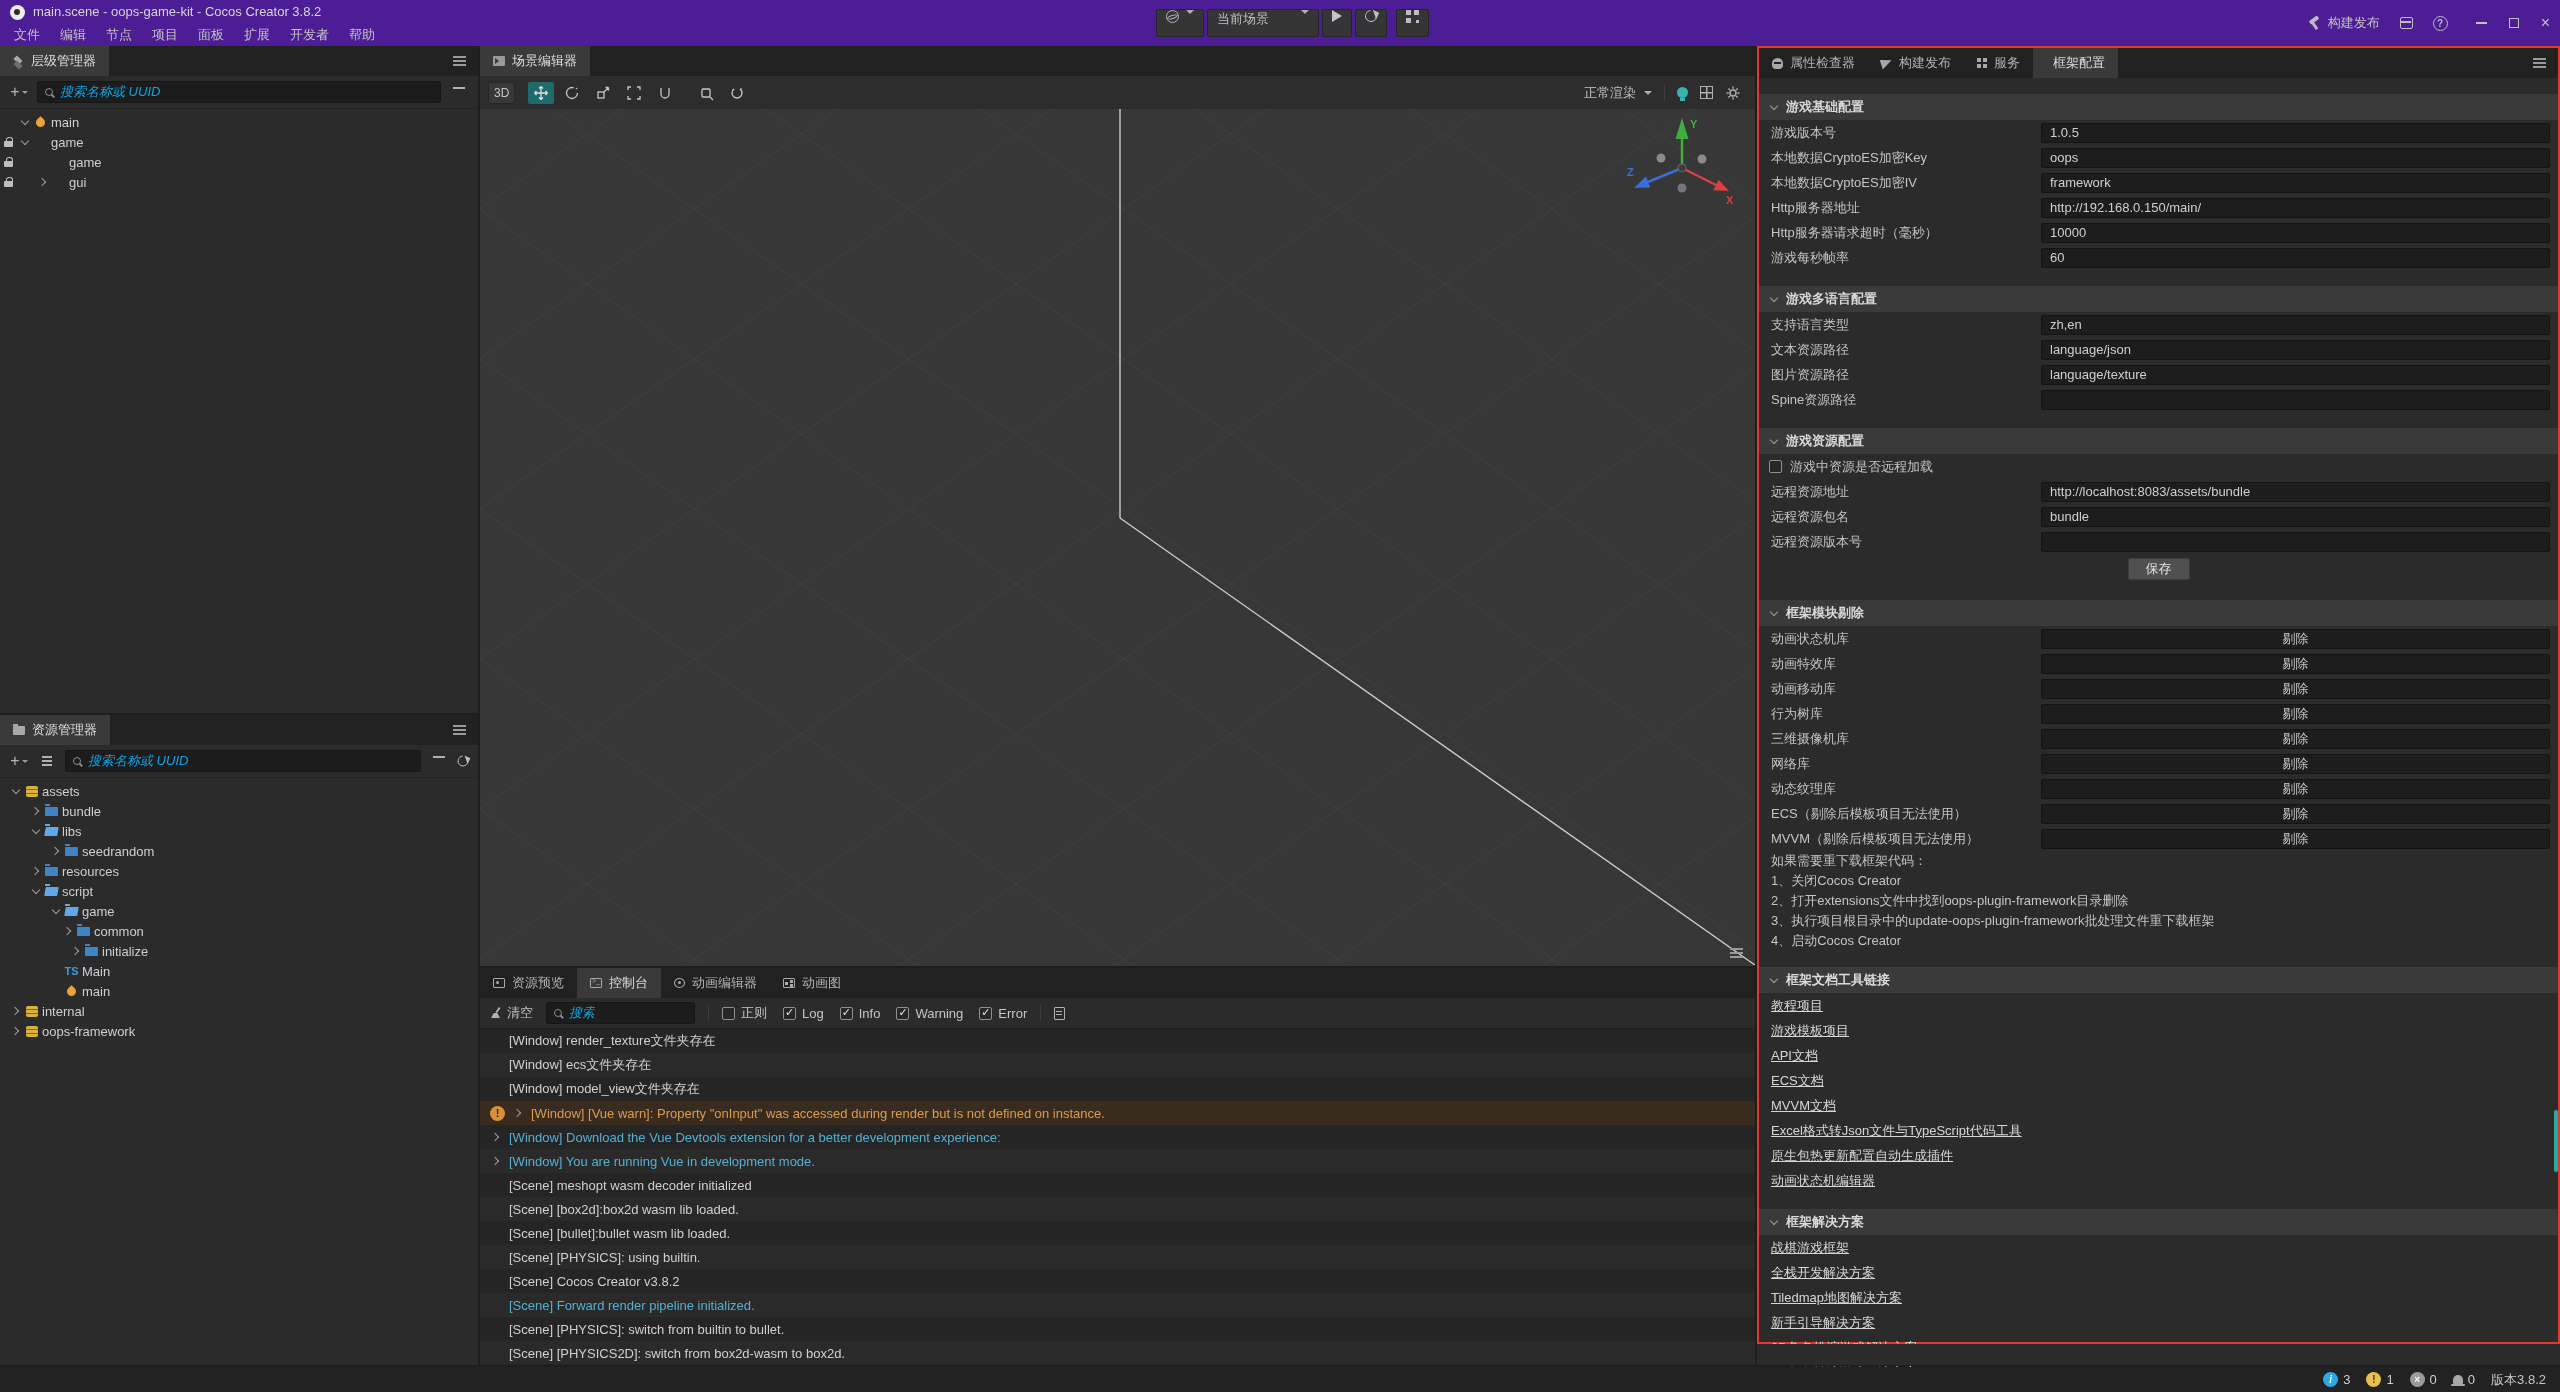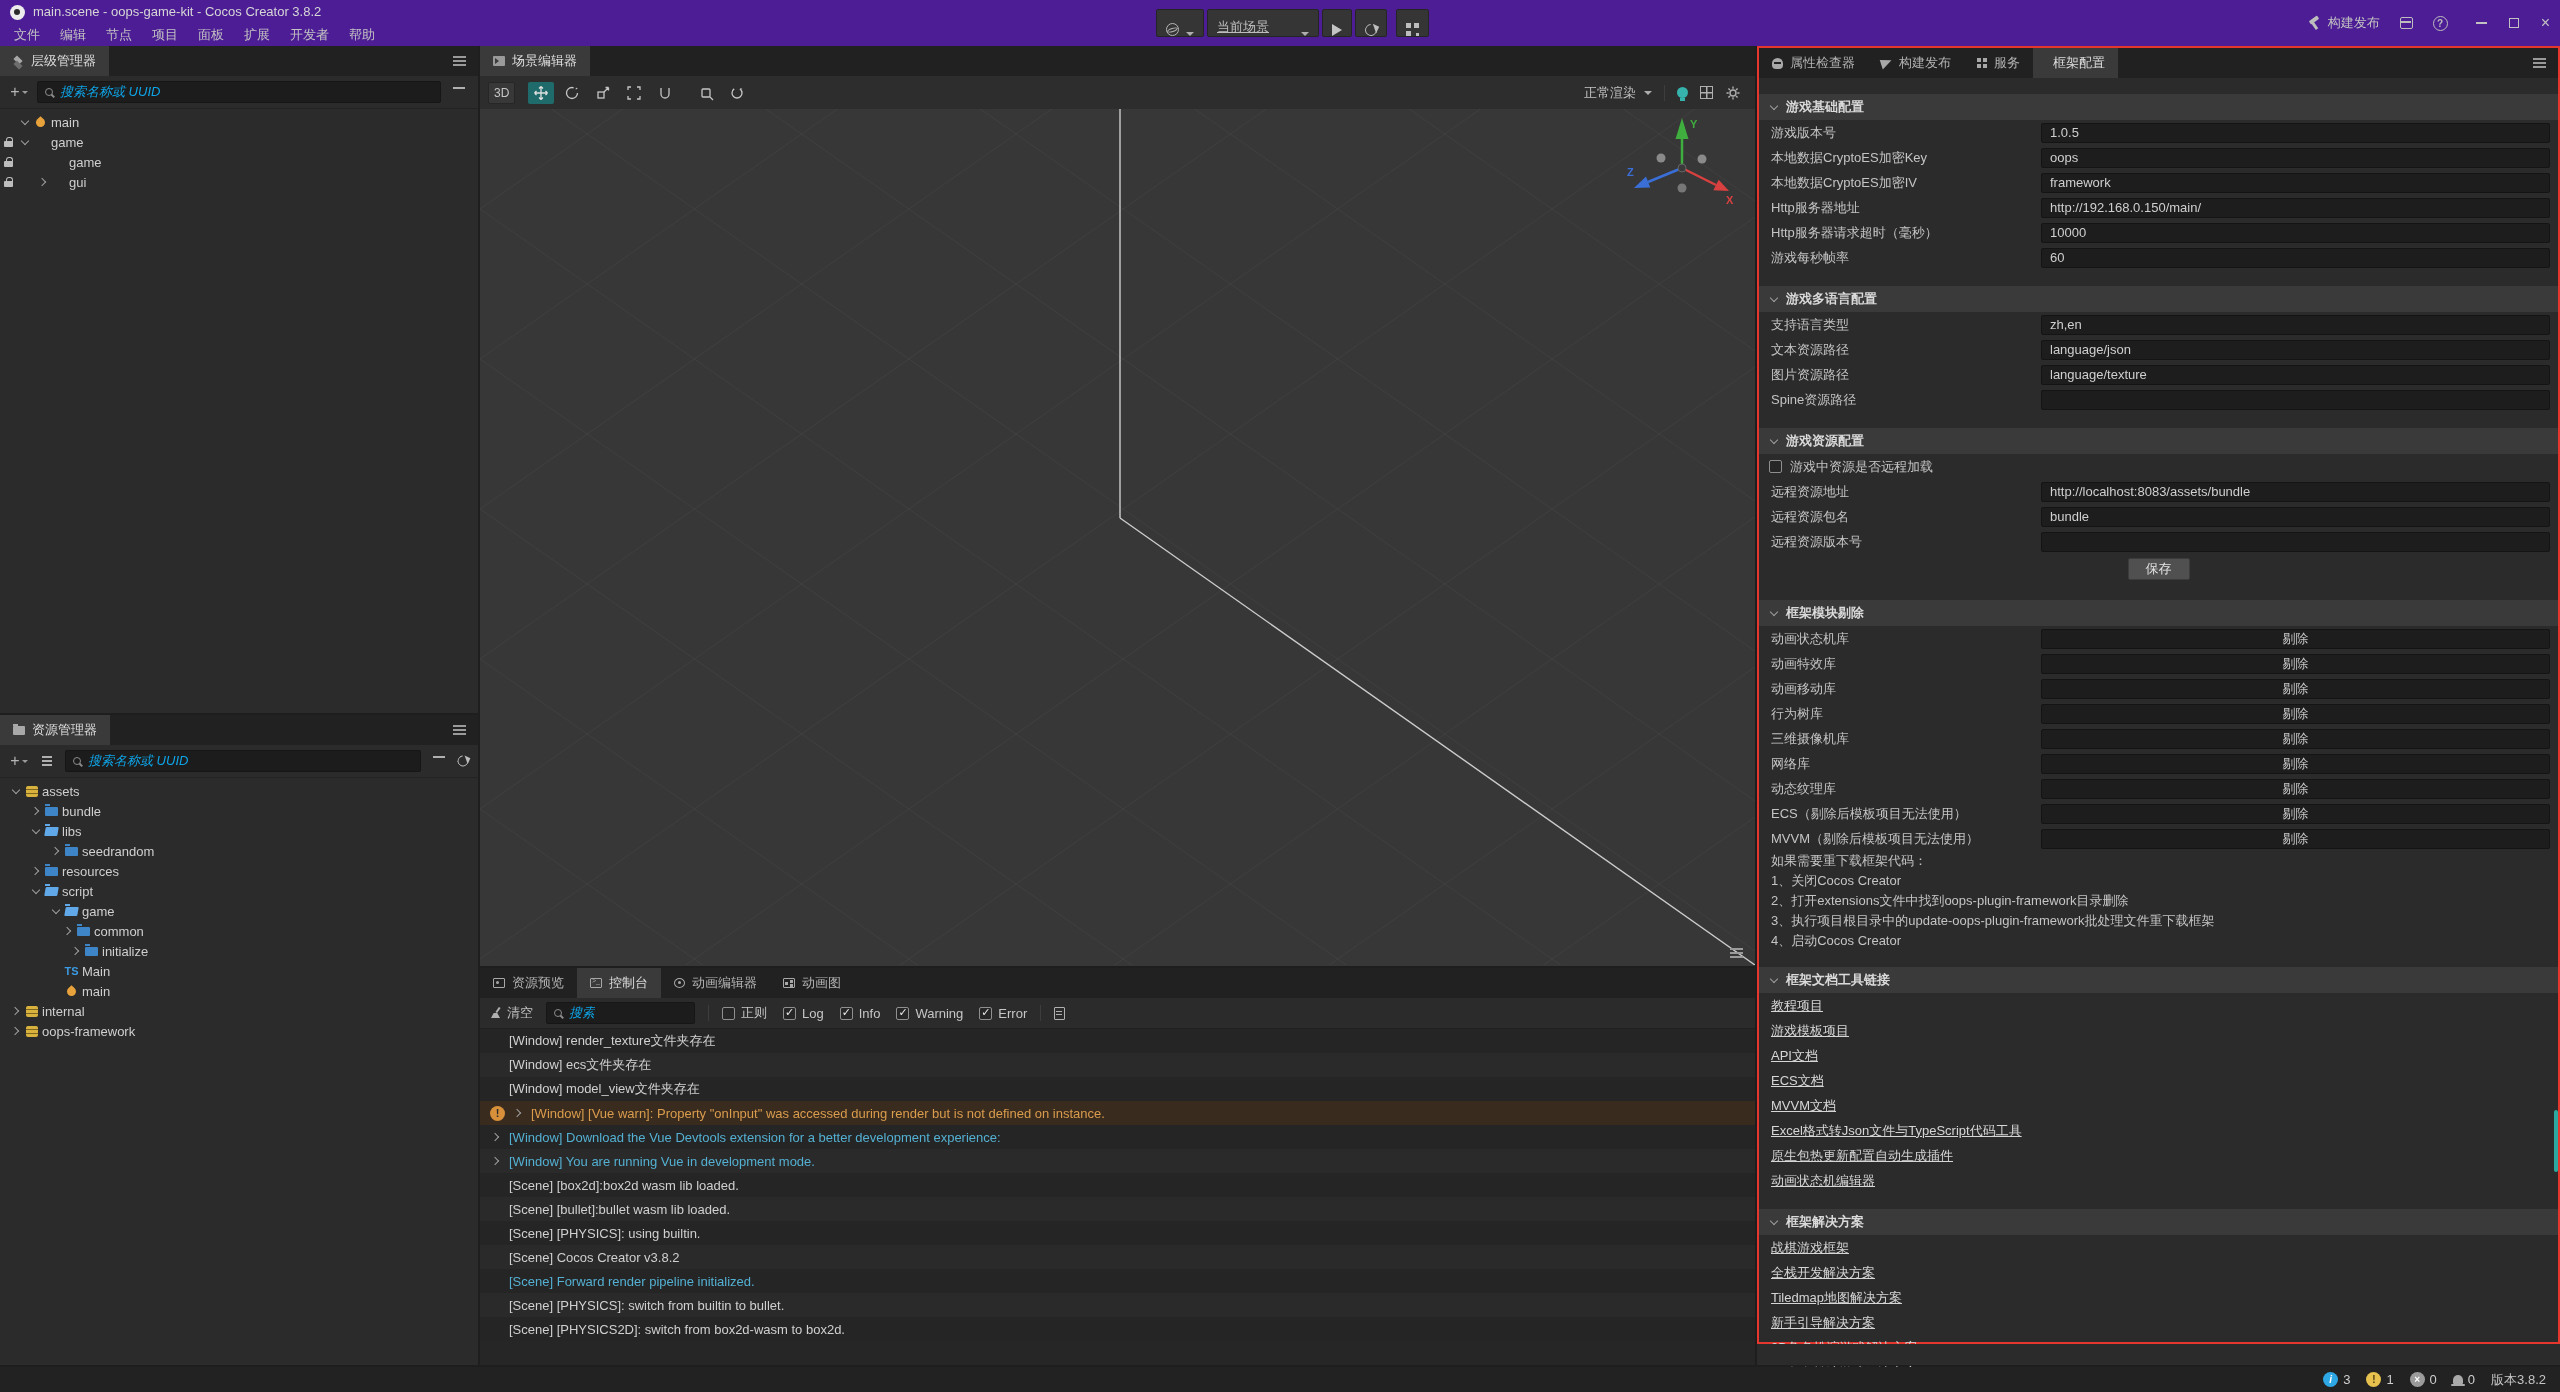--- a/index.html
+++ b/index.html
@@ -10,21 +10,21 @@
   
   #titlebar{ position:absolute; left:0; top:0; width:2560px; height:46px; background:#4c1d95; }
   .logo{ position:absolute; left:10px; top:5px; width:15px; height:15px; border-radius:50%; background:#ededed; }
   .logo::after{ content:""; position:absolute; left:4px; top:4px; width:6px; height:6px; border-radius:50%; background:#2b2b2b; }
   .win-title{ position:absolute; left:33px; top:4px; font-size:13px; color:#d6d6d6; white-space:nowrap; }
   .menubar{ position:absolute; left:4px; top:23px; height:23px; display:flex; align-items:center; }
   .menu-item{ padding:0 10px; color:#c2c2c2; font-size:13px; line-height:23px; cursor:default; }
 
   .center-toolbar{ position:absolute; left:1156px; top:8px; height:30px; display:flex; align-items:center; gap:3px; }
   .tb-btn{ height:28px; background:#353535; border:1px solid #252525; border-radius:2px; display:flex;
-           align-items:flex-end; padding:0 9px; gap:7px; color:#bdbdbd;text-decoration:underline; }
+           align-items:flex-start; padding:0 9px; gap:7px; color:#bdbdbd; }
   .globe-icon{ width:13px; height:13px; border:1.5px solid #b5b5b5; border-radius:50%; position:relative; }
   .globe-icon::after{ content:""; position:absolute; left:0px; top:4px; width:9px; height:2px; border:1px solid #b5b5b5; border-radius:50%; transform:rotate(-18deg); }
   .caret-down{ width:0; height:0; border-left:4px solid transparent; border-right:4px solid transparent; border-top:4px solid #aeaeae; }
   .scene-select{ width:112px; justify-content:space-between; }
   .play-icon{ width:0; height:0; border-left:10px solid #c4c4c4; border-top:6px solid transparent; border-bottom:6px solid transparent; }
   .refresh-icon{ width:12px; height:12px; border:1.8px solid #bdbdbd; border-radius:50%; border-top-color:transparent; position:relative; transform:rotate(40deg); }
   .refresh-icon::after{ content:""; position:absolute; right:-3px; top:-3px; border-left:5px solid transparent; border-right:5px solid transparent; border-bottom:5px solid #bdbdbd; transform:rotate(30deg); }
   .qr-icon{ width:13px; height:13px; position:relative; }
   .qr-icon::before{ content:""; position:absolute; left:0; top:0; width:5px; height:5px; background:#bdbdbd; box-shadow:8px 0 0 #bdbdbd, 0 8px 0 #bdbdbd; }
   .qr-icon::after{ content:""; position:absolute; right:0; bottom:0; width:3px; height:3px; background:#bdbdbd; }
@@ -605,20 +605,25 @@
           <span class="chev log-chev right"></span>
           <span>[Window] Download the Vue Devtools extension for a better development experience:</span>
         </div>
 
         <div class="log-row link">
 
           <span class="chev log-chev right"></span>
           <span>[Window] You are running Vue in development mode.</span>
         </div>
 
+        <div class="log-row">
+
+          <span class="chev log-chev"></span>
+          <span>[Scene] meshopt wasm decoder initialized</span>
+        </div>
 
         <div class="log-row">
 
           <span class="chev log-chev"></span>
           <span>[Scene] [box2d]:box2d wasm lib loaded.</span>
         </div>
 
         <div class="log-row">
 
           <span class="chev log-chev"></span>

